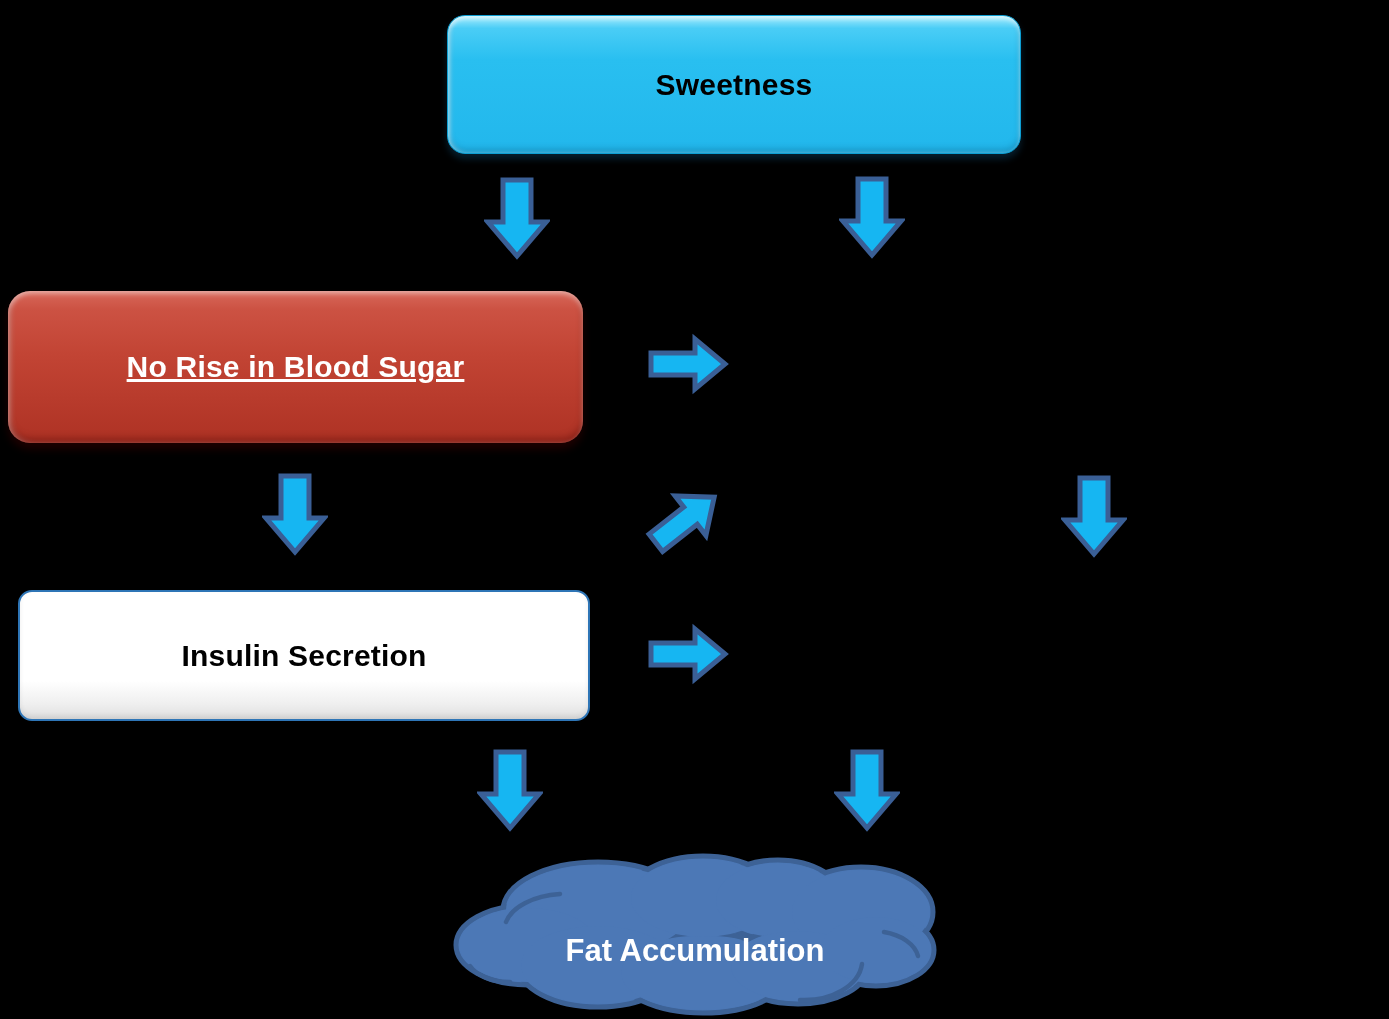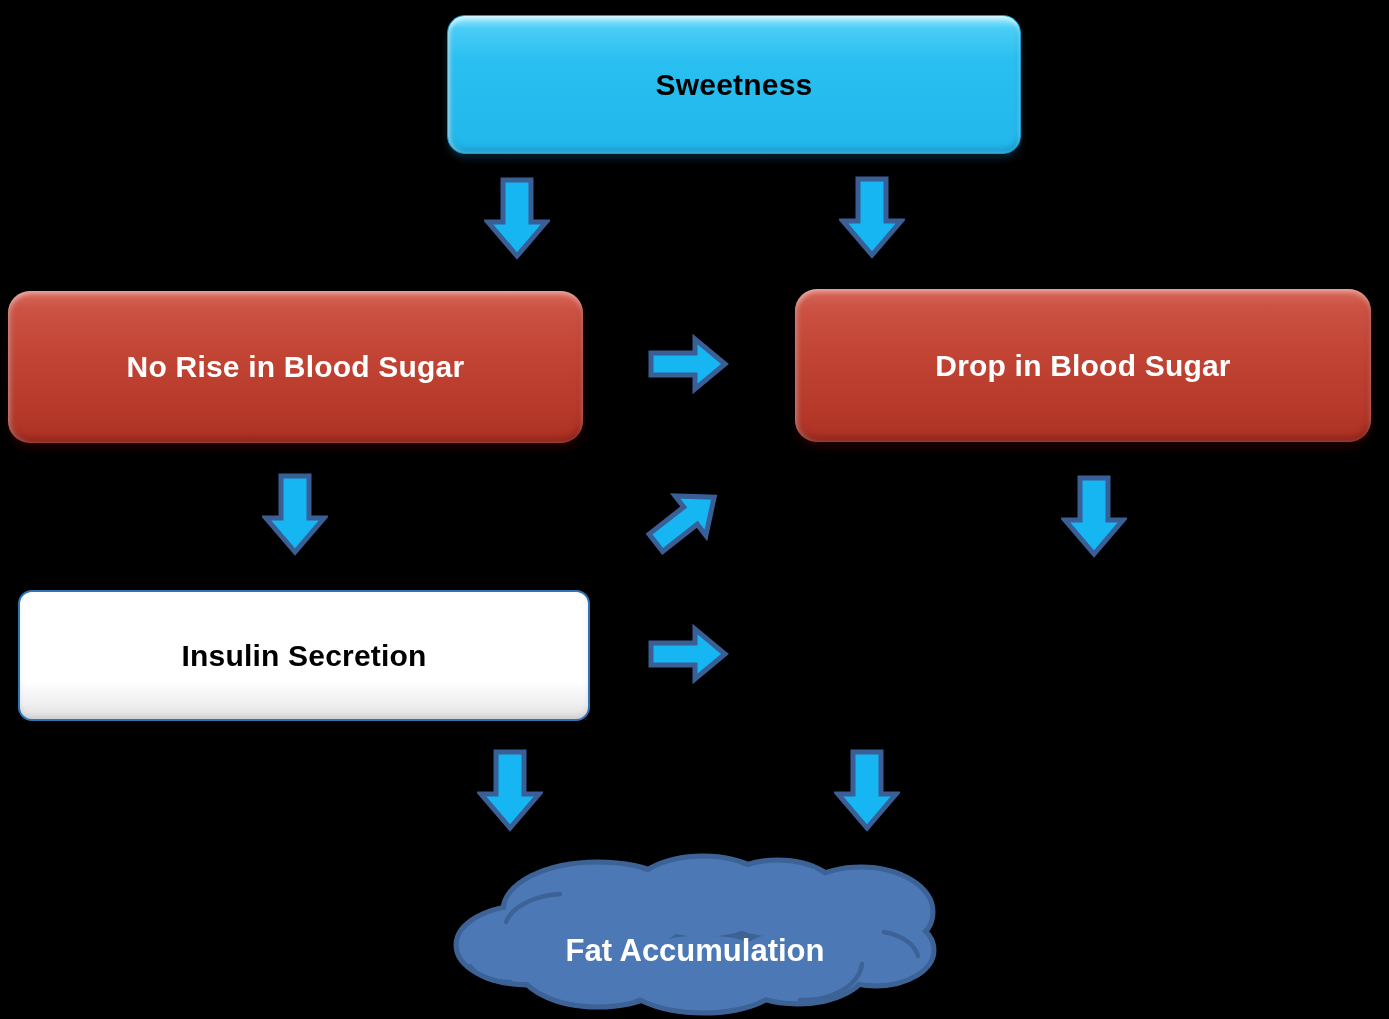--- a/index.html
+++ b/index.html
@@ -45,21 +45,21 @@
   }
   .node--red{
     background:linear-gradient(180deg,var(--red-fill-top) 0%,#CC5243 12%,#C24434 42%,var(--red-fill-bottom) 100%);
     border-radius:22px;
     box-shadow: inset 0 3px 5px rgba(255,255,255,0.40),
                 inset 4px 0 5px rgba(255,255,255,0.18),
                 inset 0 -5px 7px rgba(70,0,0,0.35),
                 0 6px 9px rgba(40,0,0,0.75);
     color:#FFFFFF;
   }
-  .node--no-rise{left:8px;top:291px;width:575px;height:152px;}
+  .node--no-rise{left:8px;top:291px;width:575px;height:152px;text-decoration:underline;}
   .node--drop{left:795px;top:289px;width:576px;height:153px;}
   .node--white{
     background:linear-gradient(180deg,#FFFFFF 0%,#FFFFFF 70%,#EFEFEF 88%,#DFDFDF 100%);
     border:2px solid var(--white-border);
     border-radius:14px;
     box-shadow: 0 5px 7px rgba(0,0,0,0.55),
                 inset 0 -3px 5px rgba(0,0,0,0.08);
     color:#000000;
   }
   .node--insulin{left:18px;top:590px;width:568px;height:127px;}
@@ -111,23 +111,20 @@
   <div class="node node--red node--no-rise">
     <span class="label">No Rise in Blood Sugar</span>
   </div>
 
   <div class="arrow" style="left:647px;top:333px;">
     <svg width="82" height="62" viewBox="0 0 82 62">
         <polygon points="4,20 48,20 48,6 78,31 48,56 48,42 4,42"></polygon>
       </svg>
   </div>
 
-  <div class="node node--red node--drop">
-    <span class="label">Drop in Blood Sugar</span>
-  </div>
 
   <div class="arrow" style="left:262px;top:472px;">
     <svg width="66" height="84" viewBox="0 0 66 84">
         <polygon points="19,4 47,4 47,46 62,46 33,80 4,46 19,46"></polygon>
       </svg>
   </div>
 
   <div class="arrow arrow--diag" style="left:642px;top:489px;">
     <svg width="86" height="62" viewBox="0 0 82 62">
         <polygon points="4,20 48,20 48,6 78,31 48,56 48,42 4,42"></polygon>

